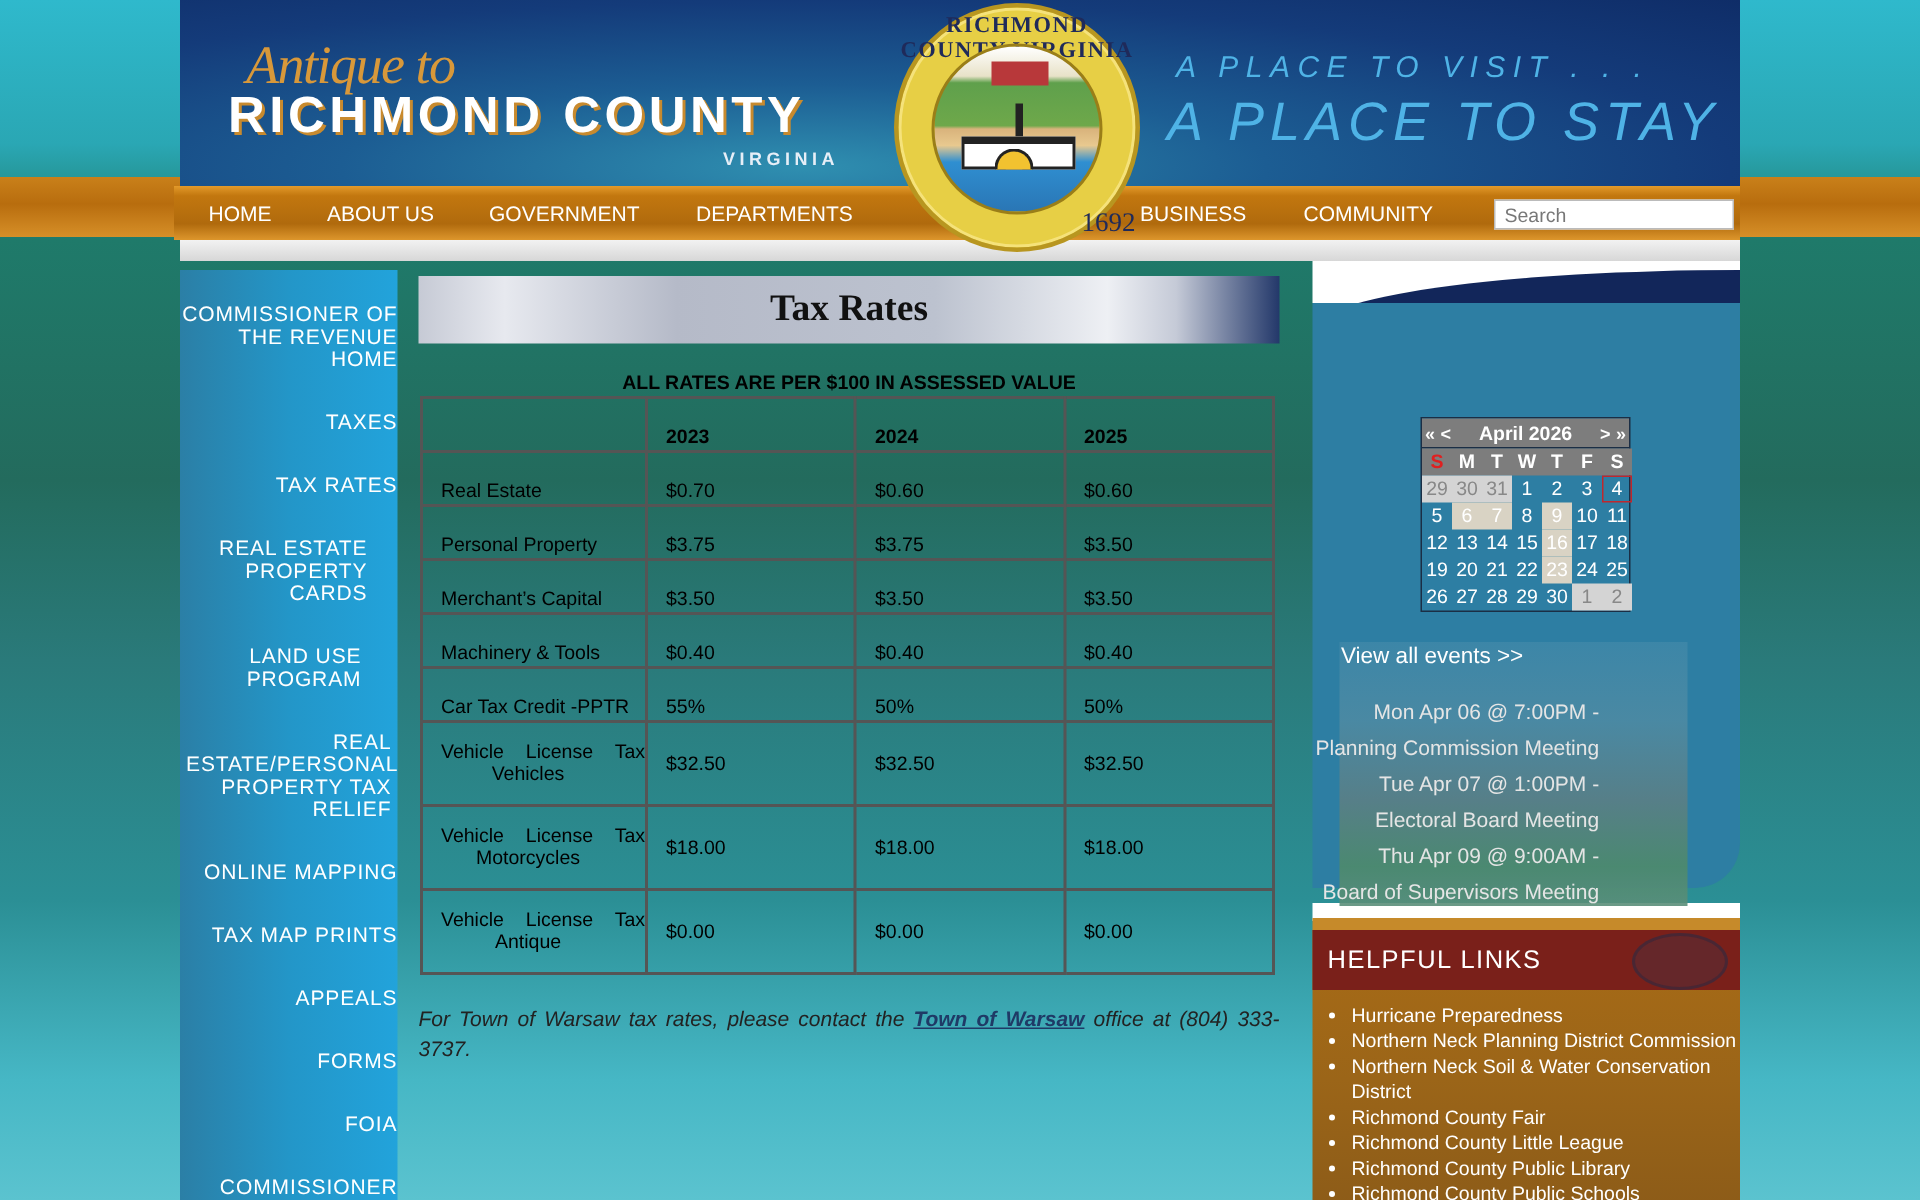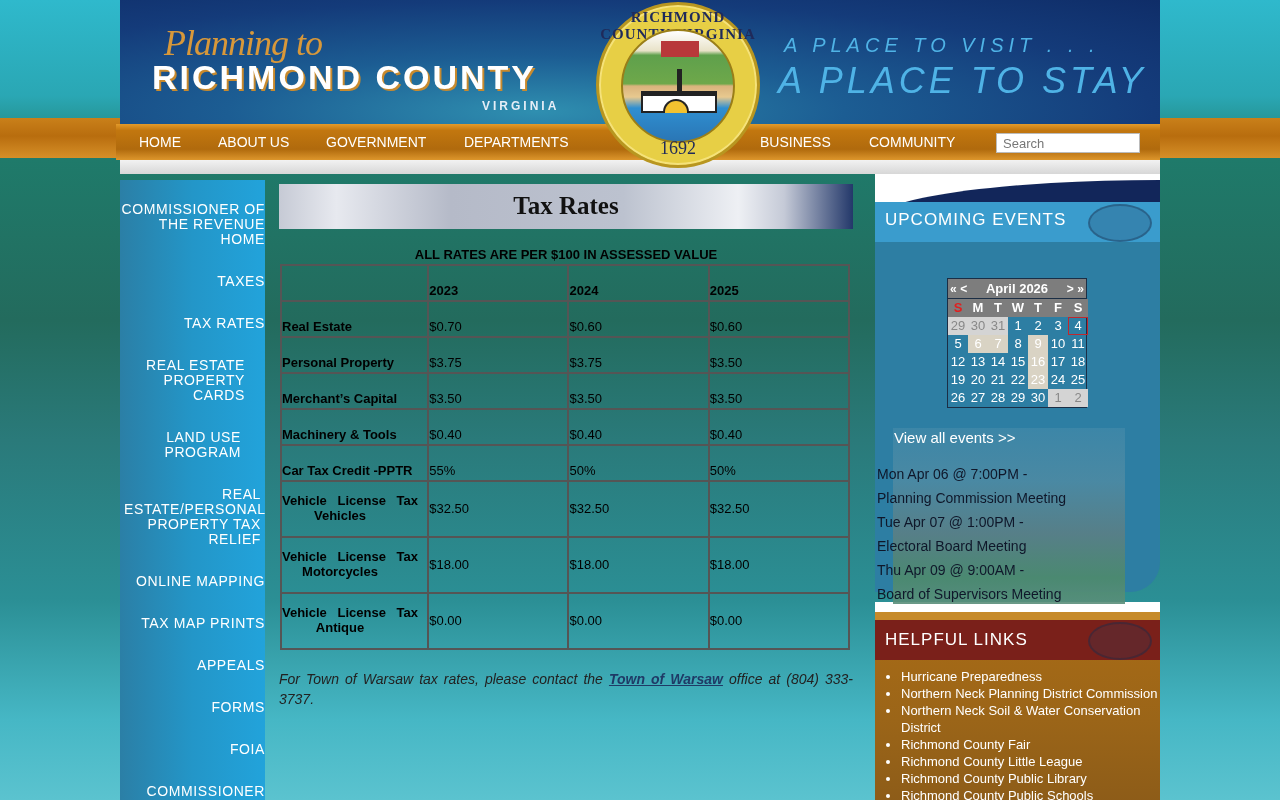--- a/index.html
+++ b/index.html
@@ -20,53 +20,53 @@
     font-style: italic; font-size: 36px; color: #d8983a; letter-spacing: -1px; }
   .county { position: absolute; left: 32px; top: 58px; font-size: 34px; color: #fff; font-weight: 600;
     letter-spacing: 3px; text-shadow: 2px 2px 0 #c88a2e; }
   .virginia { position: absolute; left: 362px; top: 99px; font-size: 12px; color: #e6eef7; letter-spacing: 3px; font-weight: bold; }
   .tag1 { position: absolute; left: 664px; top: 34px; font-size: 20px; color: #4fb3e6; letter-spacing: 5px; font-style: italic; }
   .tag2 { position: absolute; left: 658px; top: 60px; font-size: 36px; color: #4fb3e6; letter-spacing: 4px; font-style: italic; }
 
   .navbar { position: absolute; left: -4px; top: 124px; width: 1044px; height: 36px;
     background: linear-gradient(180deg,#e39a2a 0%,#c2770f 18%,#b06a0d 70%,#dd962c 100%); }
   .nav-item { position: absolute; top: 10px; color: #fff; font-size: 14px; text-decoration: none; }
-  .search { position: absolute; left: 880px; top: 9px; width: 144px; height: 20px; background: #fff;
+  .search { position: absolute; left: 880px; top: 9px; width: 160px; height: 20px; background: #fff;
     border: 1px solid #bbb; font-size: 13px; padding-left: 6px; color: #333; font-family: "Liberation Sans", sans-serif; }
   .search::placeholder { color: #777; }
   .subbar { position: absolute; left: 0; top: 160px; width: 1040px; height: 14px;
     background: linear-gradient(180deg,#f2f2f2,#d7d7d7); }
 
   .seal { position: absolute; left: 476px; top: 2px; width: 164px; height: 166px; border-radius: 50%;
     background: #e7cf45; border: 3px solid #b89620; box-shadow: 0 0 0 2px #f5e27a inset; }
   .seal-inner { position: absolute; left: 22px; top: 24px; width: 114px; height: 114px; border-radius: 50%;
     background: linear-gradient(180deg,#ffffff 0%,#e8e2c8 18%,#5fa04c 22%,#6ea84a 48%,#d9b37c 50%,#e8c98f 60%,#2f8fd1 70%,#2a76b5 100%); border: 2px solid #9a7e18; overflow: hidden; }
   .seal-house { position: absolute; left: 38px; top: 10px; width: 38px; height: 16px; background: #b8383a; }
   .seal-boat { position: absolute; left: 18px; top: 60px; width: 76px; height: 22px; background: #fff; border: 2px solid #222; border-top: 5px solid #222; }
   .seal-wheel { position: absolute; left: 40px; top: 68px; width: 26px; height: 14px; border-radius: 13px 13px 0 0; background: #f2c230; border: 2px solid #222; border-bottom: none; }
   .seal-stack { position: absolute; left: 54px; top: 38px; width: 5px; height: 22px; background: #222; }
   .seal-text-top { position: absolute; left: 0; top: 4px; width: 100%; text-align: center; font-family: "Liberation Serif", serif;
     font-size: 15px; color: #1f2a5a; font-weight: bold; letter-spacing: 1px; }
-  .seal-year { position: absolute; left: 0; bottom: 6px; width: 100%; text-align: center; font-family: "Liberation Serif", serif; font-size: 18px; color: #1f2a5a; }
+  .seal-year { position: absolute; left: 0; bottom: 6px; width: 100%; text-align: right; font-family: "Liberation Serif", serif; font-size: 18px; color: #1f2a5a; }
 
   
   .leftnav { position: absolute; left: 0; top: 180px; width: 145px; height: 620px;
     background: linear-gradient(90deg,#2b7fa6 0%,#2396c8 50%,#22a3db 100%); }
   .leftnav a { display: block; text-align: right; color: #fff; font-size: 14px; letter-spacing: 0.6px;
     text-decoration: none; line-height: 15px; position: absolute; left: 0; width: 145px; }
 
   
   .content { position: absolute; left: 159px; top: 184px; width: 574px; }
   .title-bar { width: 574px; height: 45px; background: linear-gradient(90deg,#c6cad5 0%,#e7e9ef 10%,#b5bac8 30%,#bcc2cf 60%,#eef0f4 80%,#c5cad7 88%,#23386a 100%);
     text-align: center; }
   .title-bar h1 { font-family: "Liberation Serif", serif; font-size: 25px; font-weight: bold; line-height: 44px; color: #111; }
   .rates-note { text-align: center; font-size: 13px; font-weight: bold; margin-top: 18px; color: #000; height: 17px; }
   table.rates { border-collapse: collapse; width: 570px; margin-left: 1px; font-size: 13px; border: 2px solid #555; }
-  table.rates td { border: 2px solid #555; vertical-align: bottom; padding: 0 0 2px 0; }
-  table.rates td.label { font-weight: bold; width: 147px; }
+  table.rates td { border: 2px solid #555; vertical-align: bottom; padding: 0 0 2px 12px; }
+  table.rates td.label { font-weight: normal; width: 147px; }
   table.rates td.val { width: 140px; }
   table.rates tr.hdr td { height: 36px; font-weight: bold; }
   table.rates tr.r1 td { height: 36px; }
   table.rates tr.r2 td { height: 56px; vertical-align: middle; }
   .lbl2 { text-align: justify; text-align-last: justify; display: block; width: 136px; }
   .lbl2b { display: block; text-align: center; width: 116px; }
   .footnote { margin-top: 19px; font-size: 14px; line-height: 20px; color: #222; text-align: justify; font-style: italic; }
   .footnote a { color: #1f3a66; font-weight: bold; }
 
   
@@ -83,38 +83,38 @@
   .cal-grid div { height: 18px; line-height: 18px; text-align: center; font-size: 13px; color: #fff; }
   .cal-grid .dow { background: #7d7d7d; font-weight: bold; }
   .cal-grid .sun { color: #e02020; }
   .cal-grid .other { background: #d4d4d4; color: #888; }
   .cal-grid .event { background: #d9d3c4; color: #fff; }
   .cal-grid .today { border: 1px solid #c0272d; line-height: 16px; }
   .ev-photo { position: absolute; left: 18px; top: 226px; width: 232px; height: 176px;
     background: linear-gradient(180deg,#3e87a8 0%,#4d8aa3 30%,#5b7f85 60%,#4e8a6b 85%,#5a8e7a 100%); opacity: 0.9; }
   .ev-all { position: absolute; left: 19px; top: 227px; color: #fff; font-size: 15px; text-decoration: none; }
   .ev-list { position: absolute; left: 2px; top: 260px; color: #fff; font-size: 14px; line-height: 24px; }
-  .ev-list a { color: #0f172a; text-decoration: none; display: block; }
+  .ev-list a { color: #e5e5e5; text-decoration: none; display: block; text-align: right; }
 
   .links-top { height: 12px; background: #fff; margin-top: 10px; }
   .links-strip { height: 8px; background: #c68a2a; margin-top: -2px; }
   .links-box { background: linear-gradient(180deg,#a86b16 0%,#9b6518 50%,#8a5a18 100%); height: 200px; }
   .links-head { height: 40px; background: #7a201a; color: #fff; font-size: 17px; letter-spacing: 1px; padding: 10px 0 0 10px; position: relative; }
   .links-list { list-style: disc; padding: 8px 0 0 26px; color: #fff; font-size: 13px; line-height: 17px; }
   .links-list li a { color: #fff; text-decoration: none; }
 </style>
 </head>
 <body>
 
 <div class="bg-band"></div>
 
 <div class="page">
 
   <div class="header">
-    <div class="welcome">Planning to</div>
+    <div class="welcome">Antique to</div>
     <div class="county">RICHMOND COUNTY</div>
     <div class="virginia">VIRGINIA</div>
     <div class="tag1">A PLACE TO VISIT . . .</div>
     <div class="tag2">A PLACE TO STAY</div>
   </div>
 
   <div class="navbar">
     <a class="nav-item" style="left:23px">HOME</a>
     <a class="nav-item" style="left:102px">ABOUT US</a>
     <a class="nav-item" style="left:210px">GOVERNMENT</a>
@@ -224,24 +224,20 @@
     </tbody>
       </table>
     <p class="footnote">
       <span>For Town of Warsaw tax rates, please contact the </span><a href="#">Town of Warsaw</a><span> office at (804) 333-3737.</span>
     </p>
   </div>
 
   <div class="right">
     <div class="ev-top"></div>
     <div class="ev-box">
-      <div class="ev-head">
-        <span>UPCOMING EVENTS</span>
-        <div class="faint-seal"></div>
-      </div>
 
       <div class="cal">
         <div class="cal-head">
           <span>
             <span class="nav">«</span>
             <span class="nav">&lt;</span>
           </span>
           <span>April 2026</span>
           <span>
             <span class="nav">&gt;</span>

